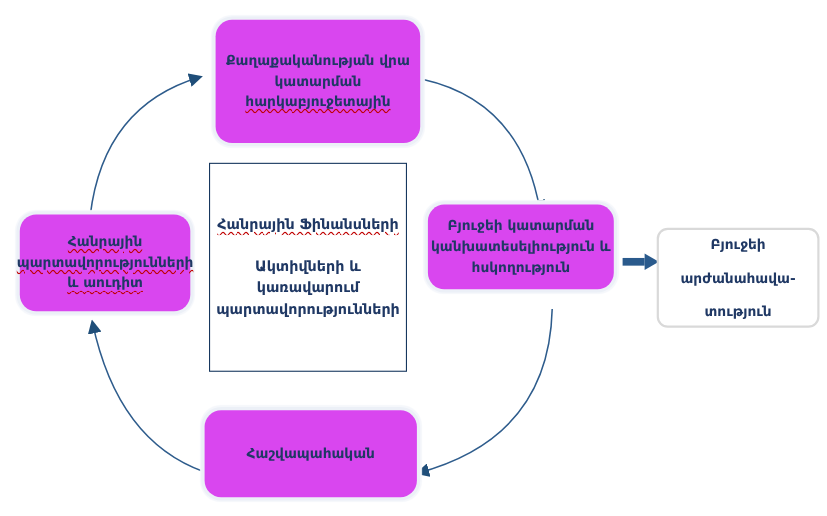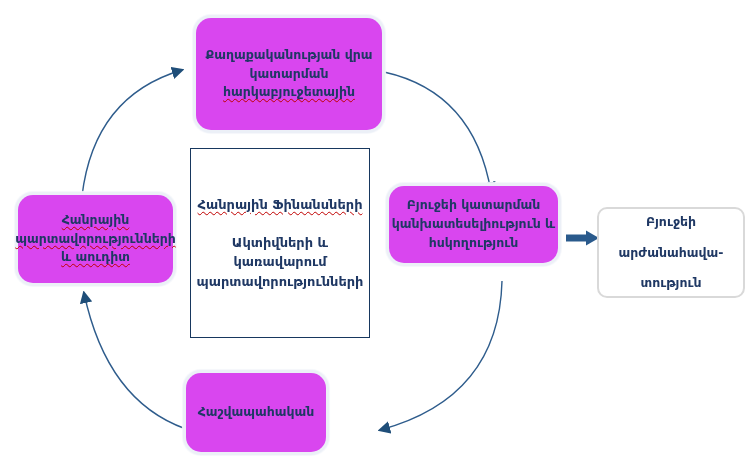--- a/index.html
+++ b/index.html
@@ -59,21 +59,21 @@
     <div class="ln">կատարման</div>
     <div class="ln misspelled">հարկաբյուջետային</div>
   </div>
 
   <div class="box blue-box" style="left:389px;top:186px;width:169px;height:77px;">
     <div class="ln">Բյուջեի կատարման</div>
     <div class="ln">կանխատեսելիություն և</div>
     <div class="ln">հսկողություն</div>
   </div>
 
-  <div class="box blue-box" style="left:186px;top:373px;width:140px;height:79px;">
+  <div class="box blue-box" style="left:186px;top:373px;width:193px;height:79px;">
     <div class="ln">Հաշվապահական</div>
   </div>
 
   <div class="box blue-box" style="left:18px;top:195px;width:155px;height:88px;">
     <div class="ln misspelled">Հանրային</div>
     <div class="ln misspelled">պարտավորությունների</div>
     <div class="ln misspelled">և աուդիտ</div>
   </div>
 
   <div class="box center-box" style="left:190px;top:148px;width:180px;height:190px;">

